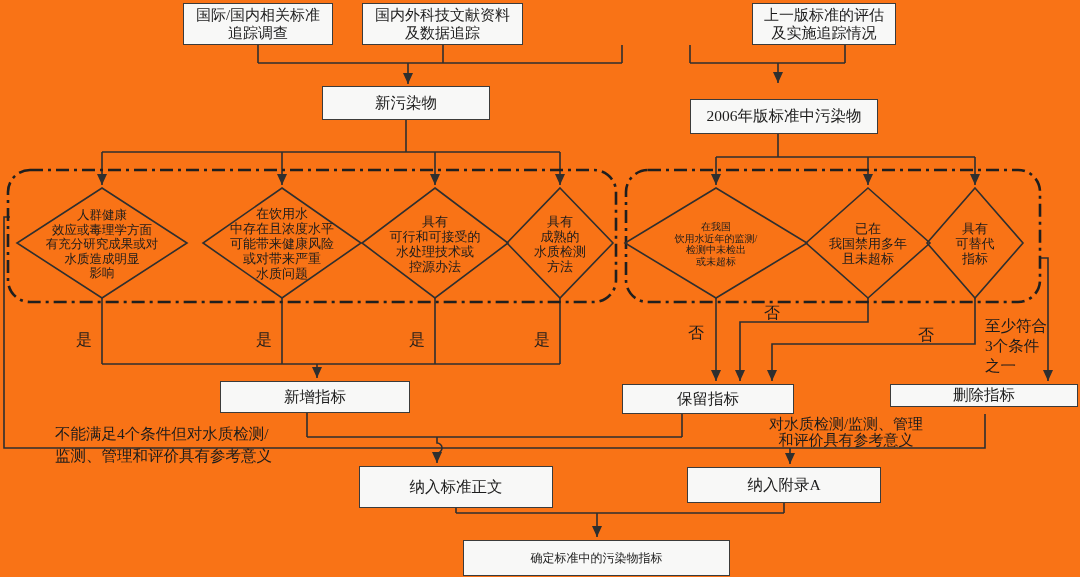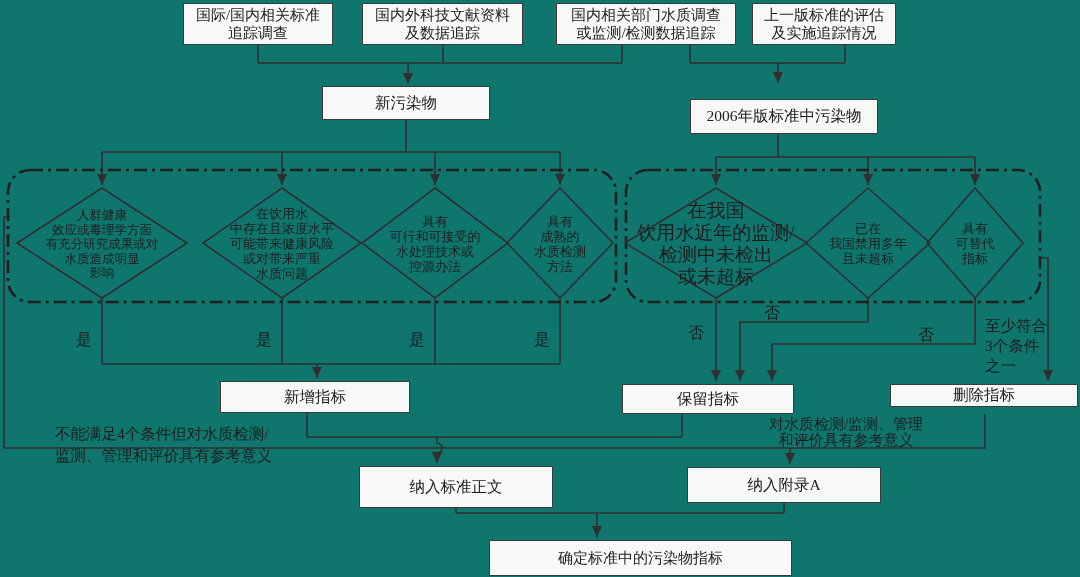--- a/index.html
+++ b/index.html
@@ -1,17 +1,17 @@
 <!DOCTYPE html>
 <html><head>
 <meta charset="utf-8">
 <style>
   html,body{margin:0;padding:0;}
   body{background:#e9e9e9;font-family:"Liberation Serif","DejaVu Serif",serif;}
-  #canvas{position:relative;width:1080px;height:577px;background:#0f766e;overflow:hidden;
+  #canvas{position:relative;width:1080px;height:577px;background:#f97316;overflow:hidden;
           color:#1c1c1c;}
   #wires{position:absolute;left:0;top:0;width:1080px;height:577px;}
   .box{position:absolute;border:1.5px solid #3b3b3b;background:#f8f8f7;
        display:flex;align-items:center;justify-content:center;text-align:center;
        white-space:pre-line;box-sizing:border-box;line-height:1.22;}
   .src{font-size:15px;}
   .node{font-size:15.5px;}
   .dtext{position:absolute;transform:translate(-50%,-50%);text-align:center;
          white-space:pre-line;line-height:1.16;}
   .lbl{position:absolute;white-space:pre-line;line-height:1.25;}
@@ -66,22 +66,20 @@
       <polygon points="716,188 807,243 716,298 625,243"></polygon>
       <polygon points="868,188 930,243 868,298 806,243"></polygon>
       <polygon points="975,188 1023,243 975,298 927,243"></polygon>
     </g>
   </svg>
 
   <div class="box src" style="left:183px;top:3px;width:150px;height:42px;">国际/国内相关标准
 追踪调查</div>
   <div class="box src" style="left:362px;top:3px;width:161px;height:42px;">国内外科技文献资料
 及数据追踪</div>
-  <div class="box src" style="left:556px;top:3px;width:180px;height:42px;">国内相关部门水质调查
-或监测/检测数据追踪</div>
   <div class="box src" style="left:752px;top:3px;width:144px;height:42px;">上一版标准的评估
 及实施追踪情况</div>
 
   <div class="box node" style="left:322px;top:86px;width:168px;height:34px;">新污染物</div>
   <div class="box node" style="left:690px;top:99px;width:188px;height:35px;">2006年版标准中污染物</div>
 
   <div class="dtext" style="left:102px;top:244px;width:170px;font-size:12.5px;">人群健康
 效应或毒理学方面
 有充分研究成果或对
 水质造成明显
@@ -93,21 +91,21 @@
 水质问题</div>
   <div class="dtext" style="left:435px;top:244px;width:146px;font-size:13px;">具有
 可行和可接受的
 水处理技术或
 控源办法</div>
   <div class="dtext" style="left:560px;top:244px;width:106px;font-size:13px;">具有
 成熟的
 水质检测
 方法</div>
 
-  <div class="dtext" style="left:716px;top:244px;width:182px;font-size:19px;">在我国
+  <div class="dtext" style="left:716px;top:244px;width:182px;font-size:10px;">在我国
 饮用水近年的监测/
 检测中未检出
 或未超标</div>
   <div class="dtext" style="left:868px;top:244px;width:124px;font-size:13px;">已在
 我国禁用多年
 且未超标</div>
   <div class="dtext" style="left:975px;top:244px;width:96px;font-size:13px;">具有
 可替代
 指标</div>
 
@@ -126,15 +124,15 @@
   <div class="box node" style="left:622px;top:384px;width:172px;height:30px;">保留指标</div>
   <div class="box node" style="left:890px;top:384px;width:188px;height:23px;">删除指标</div>
 
   <div class="lbl" style="left:55px;top:423px;font-size:15.5px;line-height:1.42;">不能满足4个条件但对水质检测/
 监测、管理和评价具有参考意义</div>
   <div class="lbl" style="left:757px;top:417px;width:178px;font-size:15px;line-height:1.04;text-align:center;">对水质检测/监测、管理
 和评价具有参考意义</div>
 
   <div class="box node" style="left:359px;top:466px;width:194px;height:42px;">纳入标准正文</div>
   <div class="box node" style="left:687px;top:467px;width:194px;height:36px;">纳入附录A</div>
-  <div class="box node" style="left:489px;top:540px;width:303px;height:36px;font-size:15px;">确定标准中的污染物指标</div>
+  <div class="box node" style="left:463px;top:540px;width:267px;height:36px;font-size:12px;">确定标准中的污染物指标</div>
 
 </div>
 
 </body></html>

